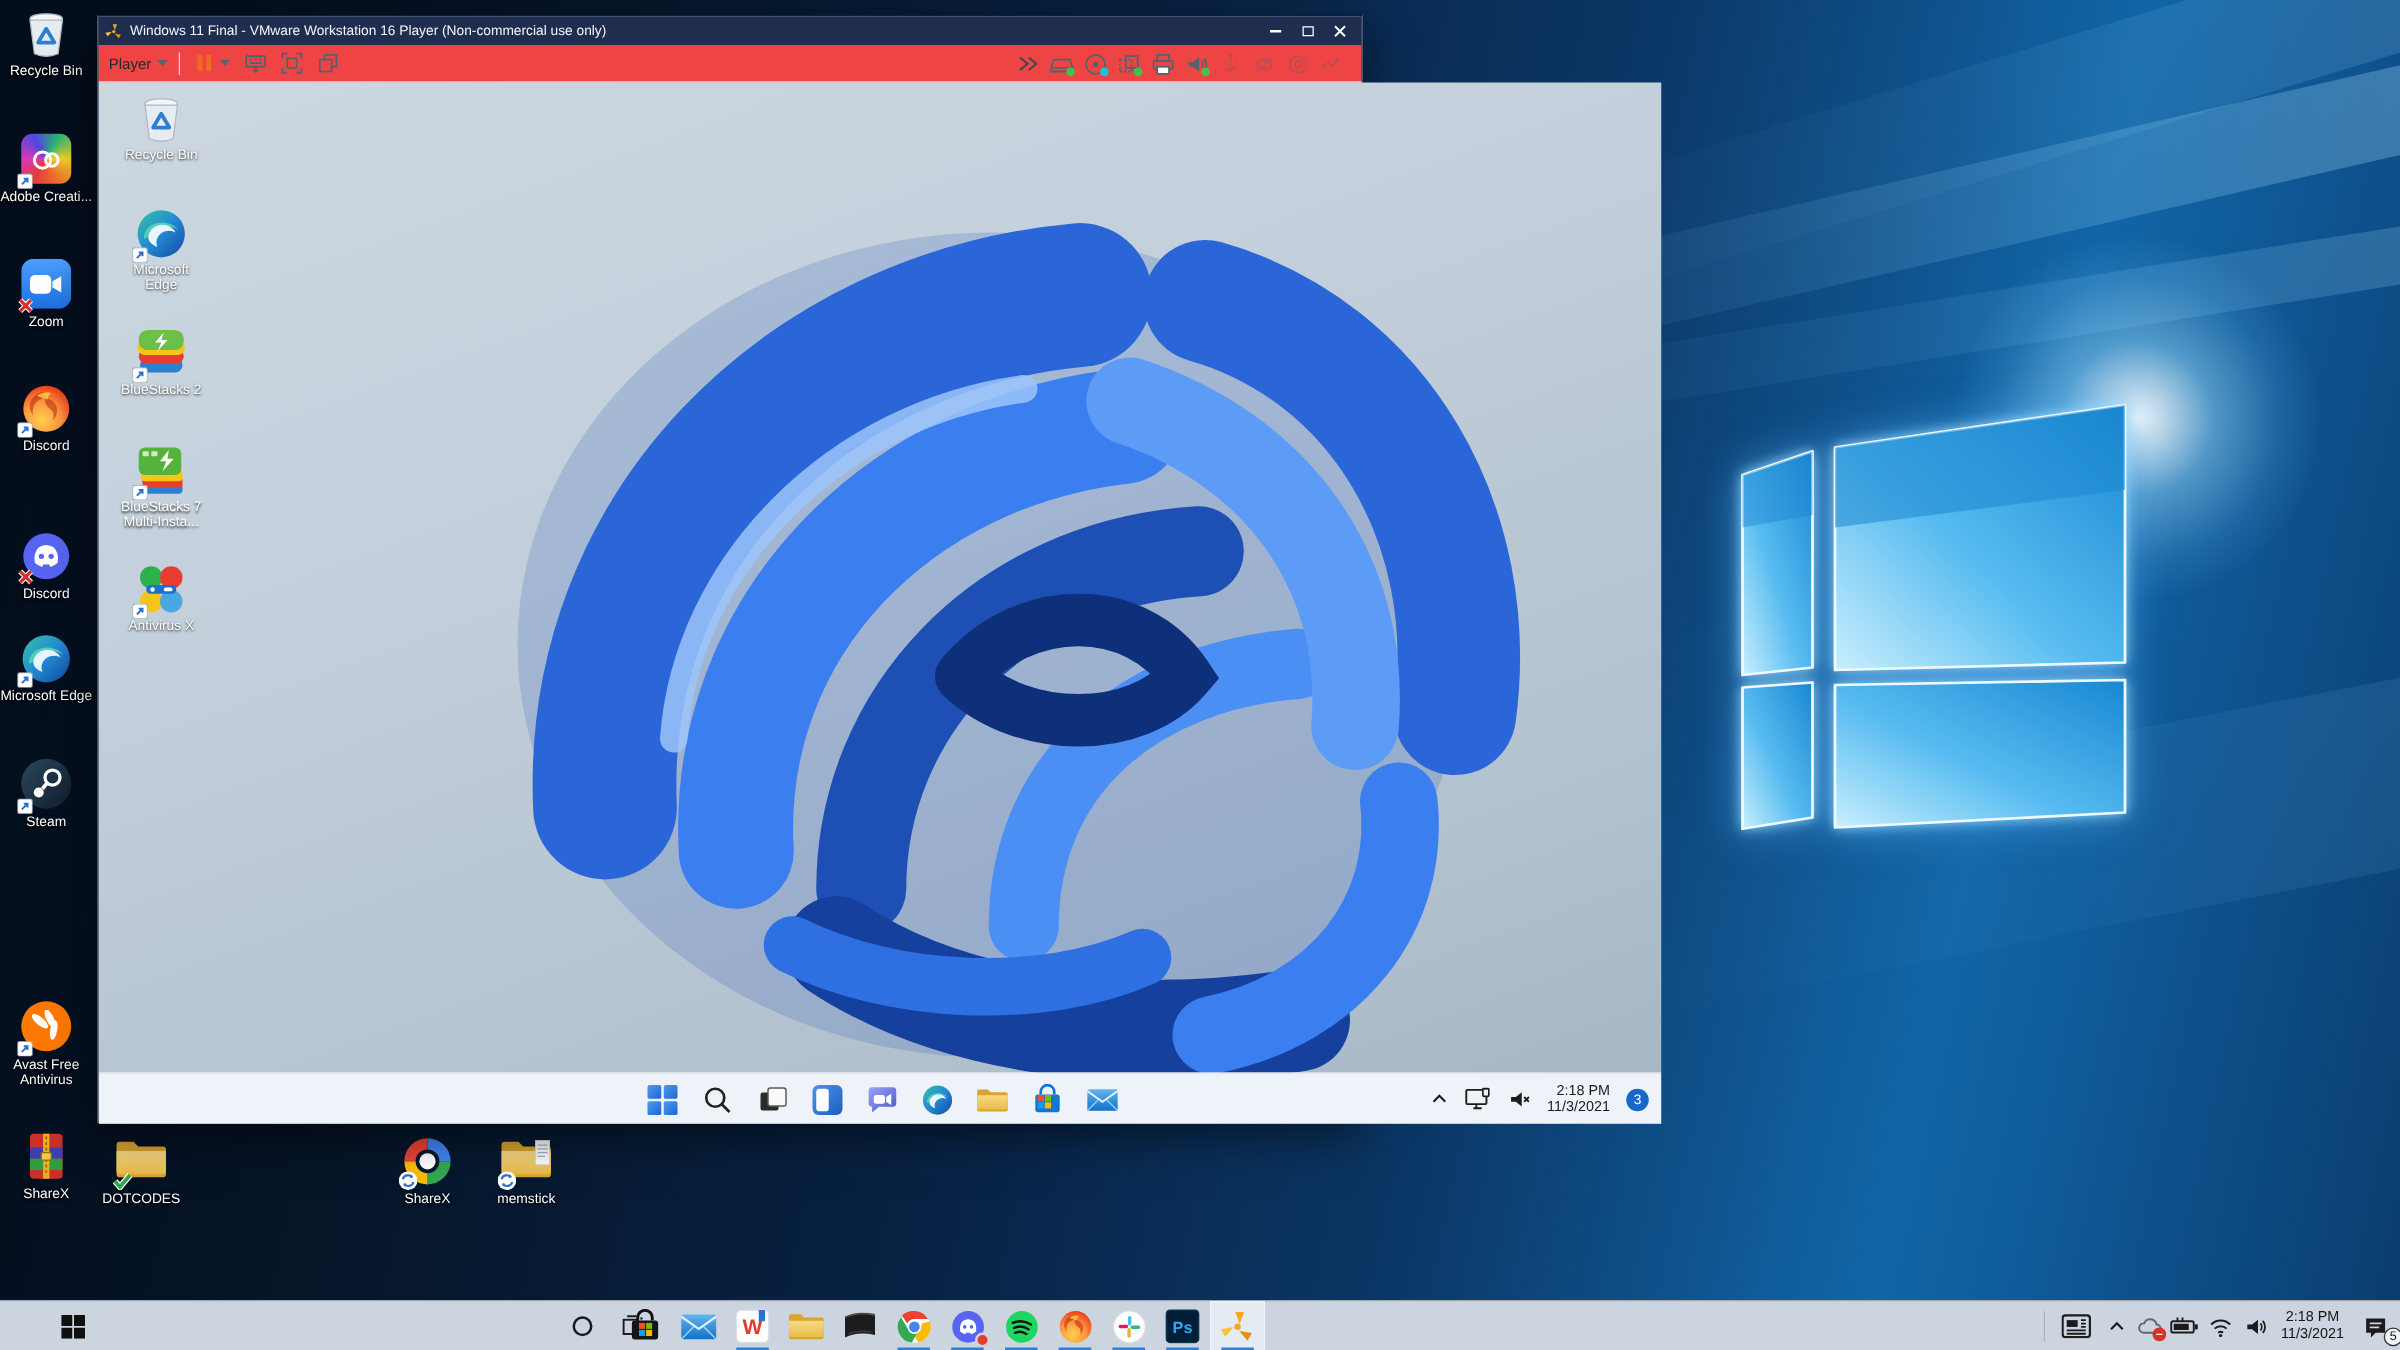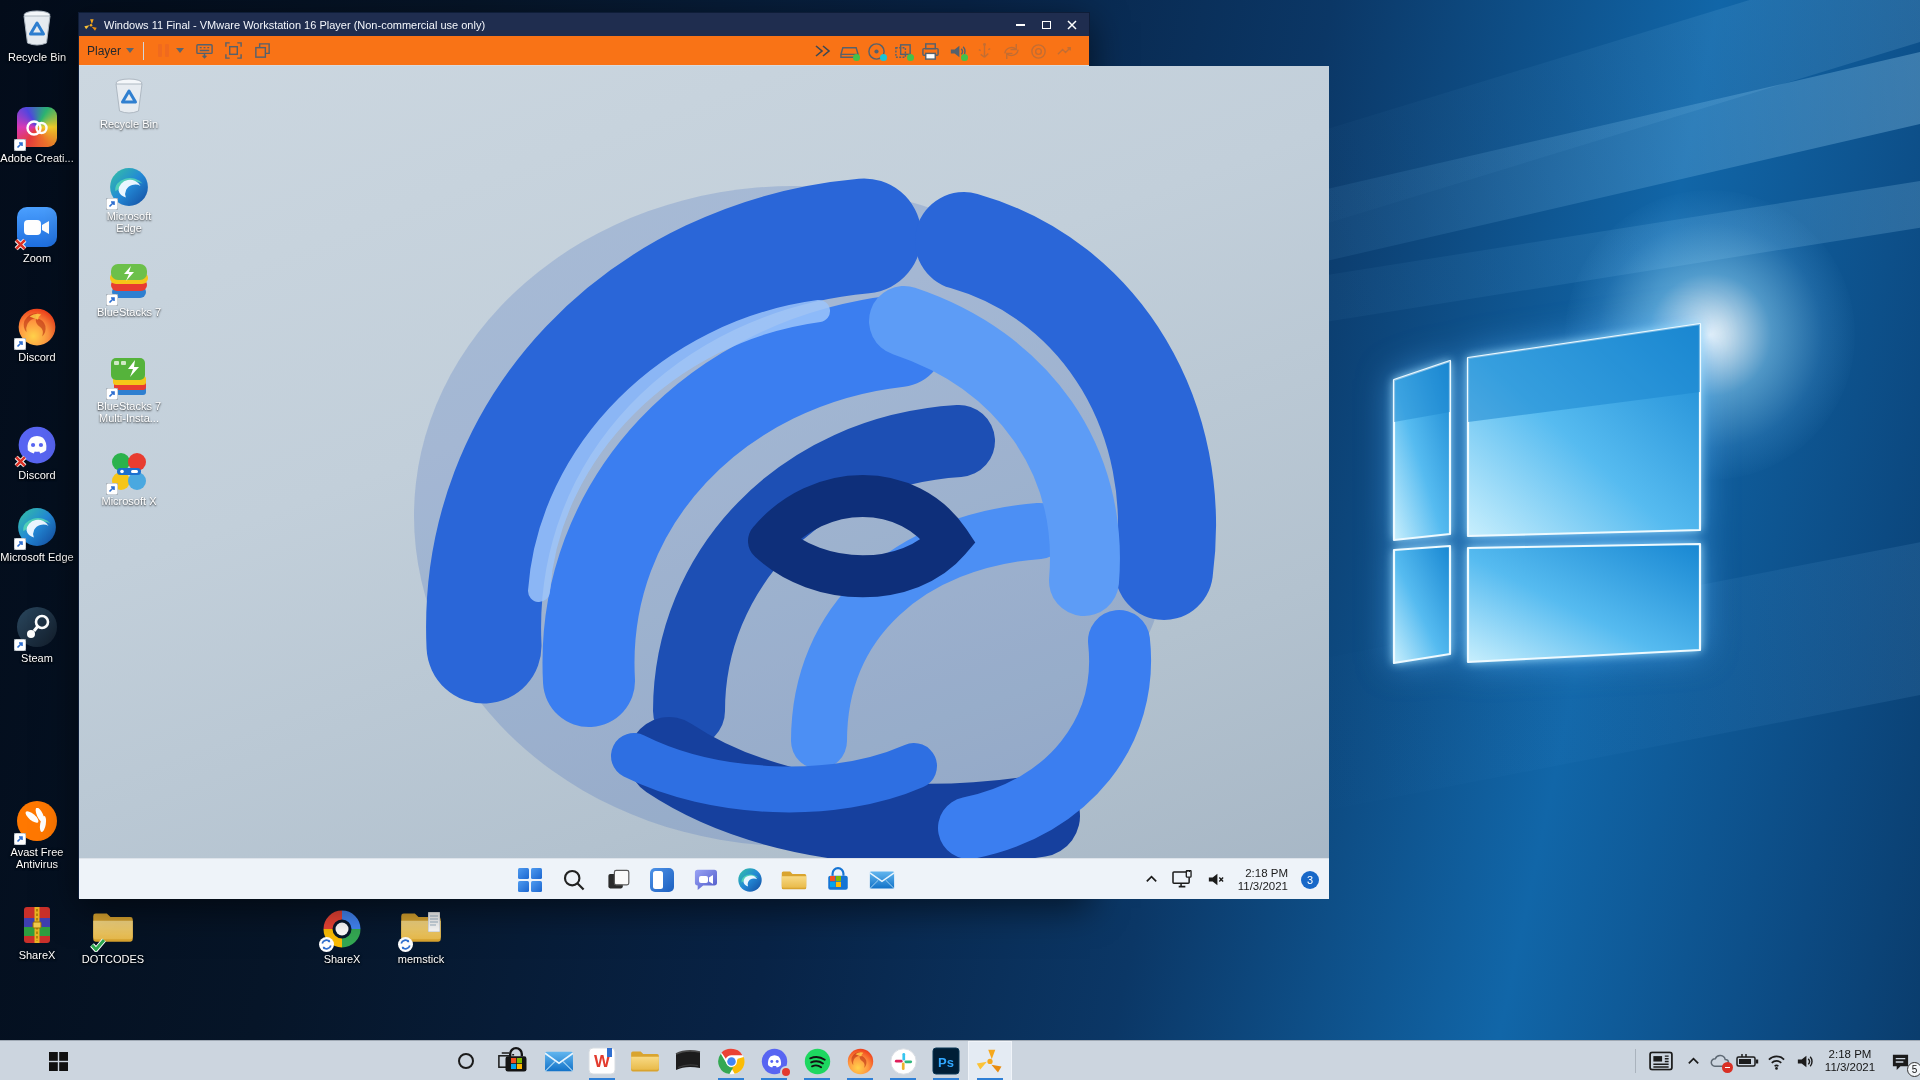--- a/index.html
+++ b/index.html
@@ -28,21 +28,21 @@
   .dicon .lbl { margin-top:3px; font-size:11px; line-height:12px; color:#fff;
                 text-shadow:0 1px 2px rgba(0,0,0,.95), 0 0 3px rgba(0,0,0,.8); }
   .badge-bl { position:absolute; left:-2px; bottom:-2px; }
 
   
   #vmw { left:78px; top:12px; width:1012px; height:886px; border:1px solid #0e1d38;
          box-shadow:0 10px 34px rgba(0,0,0,.55); background:#fff; }
   #vmw-titlebar { position:relative; height:23px; background:#1f2d4f; display:flex; align-items:center; }
   #vmw-title { color:#f4f7fc; font-size:11px; margin-left:6px; }
   .winctl { width:26px; height:19px; display:flex; align-items:center; justify-content:center; }
-  #vmw-toolbar { position:relative; height:30px; background:#f97316; border-bottom:1px solid #d8dbde;
+  #vmw-toolbar { position:relative; height:30px; background:#ef4444; border-bottom:1px solid #d8dbde;
                  display:flex; align-items:center; }
   #player-btn { display:flex; align-items:center; gap:5px; margin-left:8px; font-size:12px; color:#24292e; }
   .caret { width:0; height:0; border-left:4px solid transparent; border-right:4px solid transparent; border-top:5px solid #5a6570; }
   .tb-sep { width:1px; height:18px; background:#d2d6da; margin:0 9px; }
   .pausebar { width:4px; height:13px; background:#f06a1e; border-radius:1px; }
   .tbicon { margin:0 5px; display:flex; align-items:center; }
   #vmw-tools-right { position:absolute; right:14px; top:0; height:30px; display:flex; align-items:center; gap:8px; }
   .gray { opacity:.32; }
 
   
@@ -617,21 +617,21 @@
             <rect x="4" y="24" width="34" height="12" rx="6" fill="#2f7fd0"></rect>
             <rect x="3" y="17" width="36" height="12" rx="6" fill="#e83c30"></rect>
             <rect x="2" y="10" width="38" height="12" rx="6" fill="#f5c518"></rect>
             <rect x="3" y="2" width="36" height="16" rx="7" fill="#6cc04a"></rect>
             <path d="M23 4 l-7 8 h5 l-3 7 8-9 h-5 z" fill="#fff"></path>
           </svg>
           <svg class="badge-bl" width="12" height="12">
               <use href="#sym-shortcut"></use>
             </svg>
         </div>
-        <div class="lbl">BlueStacks 7</div>
+        <div class="lbl">BlueStacks 2</div>
       </div>
       <div class="vicon" style="left:17px;top:290px">
         <div class="ic">
           <svg width="42" height="42" viewBox="0 0 42 42">
             <rect x="8" y="30" width="30" height="9" rx="3" fill="#2f7fd0"></rect>
             <rect x="6" y="25" width="32" height="9" rx="3" fill="#e83c30"></rect>
             <rect x="5" y="20" width="33" height="9" rx="3" fill="#f5c518"></rect>
             <rect x="3" y="2" width="34" height="22" rx="5" fill="#55b33b"></rect>
             <rect x="6" y="5" width="5" height="4" rx="1" fill="#cfe9c4"></rect>
               <rect x="13" y="5" width="5" height="4" rx="1" fill="#cfe9c4"></rect>
@@ -651,21 +651,21 @@
             <circle cx="13" cy="30" r="9" fill="#f5c518"></circle>
               <circle cx="29" cy="30" r="9" fill="#4aa8e0"></circle>
             <rect x="9" y="17" width="24" height="7" rx="3.5" fill="#1b6fd0"></rect>
             <circle cx="14" cy="20.5" r="1.8" fill="#fff"></circle>
               <rect x="23" y="19" width="7" height="3" rx="1.5" fill="#fff"></rect>
           </svg>
           <svg class="badge-bl" width="12" height="12">
               <use href="#sym-shortcut"></use>
             </svg>
         </div>
-        <div class="lbl">Microsoft X</div>
+        <div class="lbl">Antivirus X</div>
       </div>
 
       <div id="w11bar">
         <div id="w11-center">
           <div class="w11tile">
             <svg width="26" height="26" viewBox="0 0 26 26">
                 <g fill="url(#gStart11)">
               <rect x="1" y="1" width="11" height="11" rx="1.5"></rect>
                   <rect x="14" y="1" width="11" height="11" rx="1.5"></rect>
               <rect x="1" y="14" width="11" height="11" rx="1.5"></rect>

